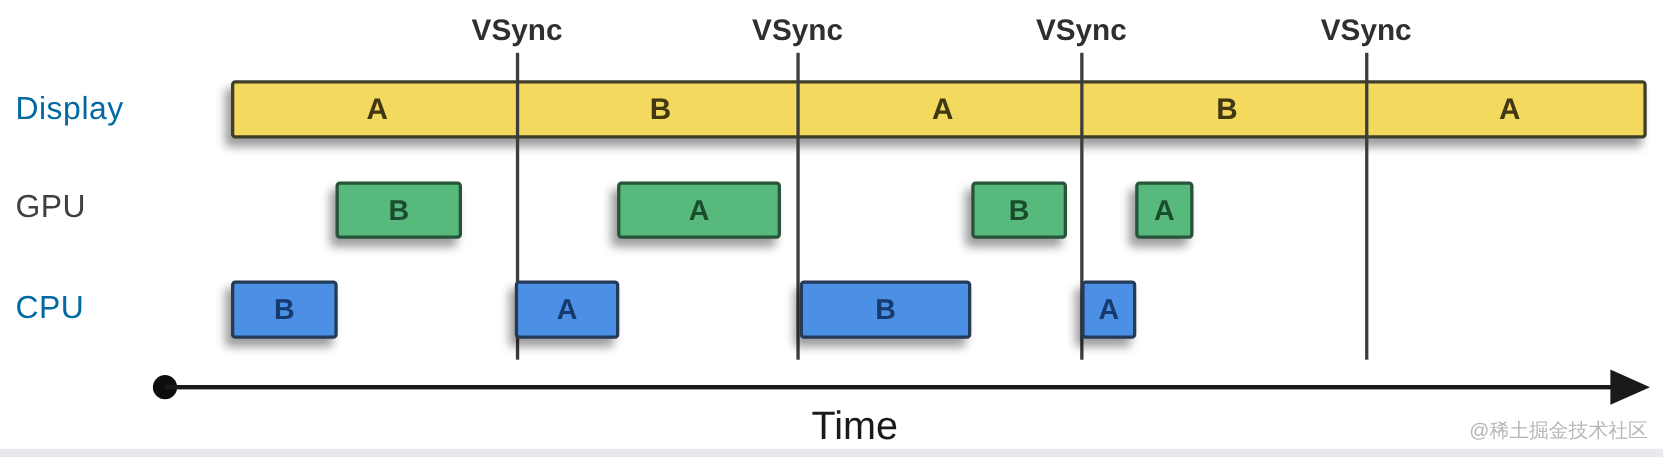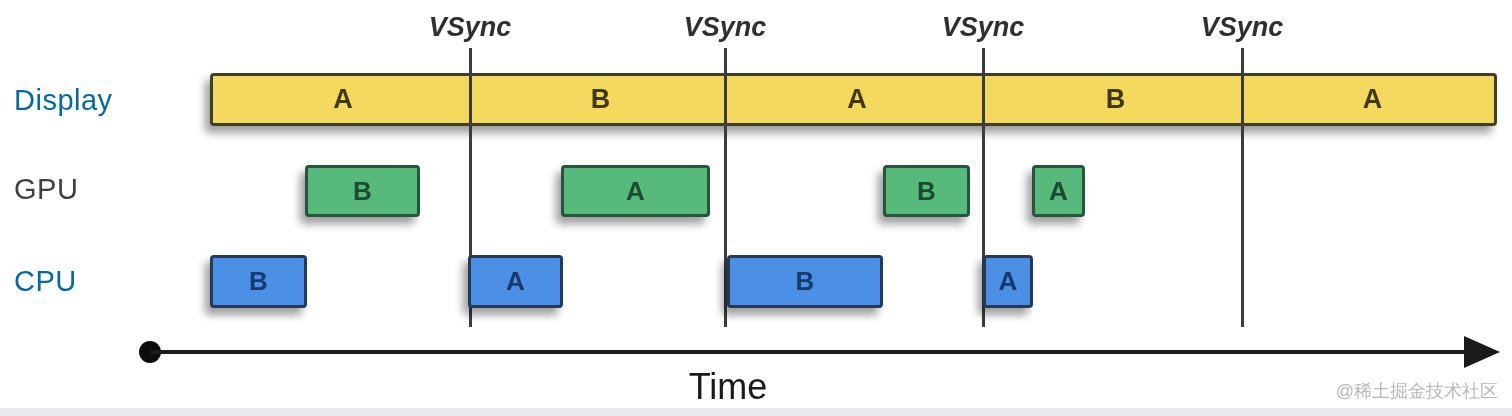--- a/index.html
+++ b/index.html
@@ -6,21 +6,21 @@
   .canvas{
     position:relative;width:1512px;height:416px;background:#ffffff;overflow:hidden;
     font-family:"Liberation Sans", sans-serif;
   }
   .row-label{
     position:absolute;left:14px;transform:translateY(-50%);
     font-size:29px;color:#2d2d2d;letter-spacing:0.5px;z-index:4;white-space:nowrap;
   }
   .vsync-label{
     position:absolute;transform:translateX(-50%);top:12px;
-    font-size:27px;font-weight:600;color:#2f2f2f;z-index:4;white-space:nowrap;font-style:italic;
+    font-size:27px;font-weight:600;color:#2f2f2f;z-index:4;white-space:nowrap;
   }
   .vsync-line{position:absolute;width:3px;z-index:2;}
   .display-bar{
     position:absolute;box-sizing:border-box;border-radius:4px;z-index:1;
     box-shadow:-5px 7px 9px rgba(0,0,0,0.38);
   }
   .bar-segment{
     position:absolute;top:0;height:100%;display:flex;align-items:center;justify-content:center;
   }
   .bar-segment span{font-size:27px;font-weight:bold;}
@@ -31,21 +31,21 @@
   }
   .block span{font-size:26px;font-weight:bold;}
   .axis-line{position:absolute;height:4px;background:#1a1a1a;z-index:2;}
   .axis-dot{position:absolute;width:22px;height:22px;border-radius:50%;background:#0d0d0d;z-index:2;}
   .axis-arrow{
     position:absolute;width:0;height:0;z-index:2;
     border-top:16px solid transparent;border-bottom:16px solid transparent;
     border-left:36px solid #1a1a1a;
   }
   .time-label{
-    position:absolute;left:633px;top:366px;width:190px;text-align:center;
+    position:absolute;left:682px;top:366px;width:190px;text-align:center;
     font-size:36px;color:#1a1a1a;z-index:4;
   }
   .watermark{
     position:absolute;right:14px;top:379px;font-size:18px;color:#b7b7bc;z-index:5;white-space:nowrap;
   }
   .bottom-strip{position:absolute;left:0;bottom:0;width:100%;height:8px;background:#e9e9ed;z-index:6;}
 </style>
 </head>
 <body>
 

